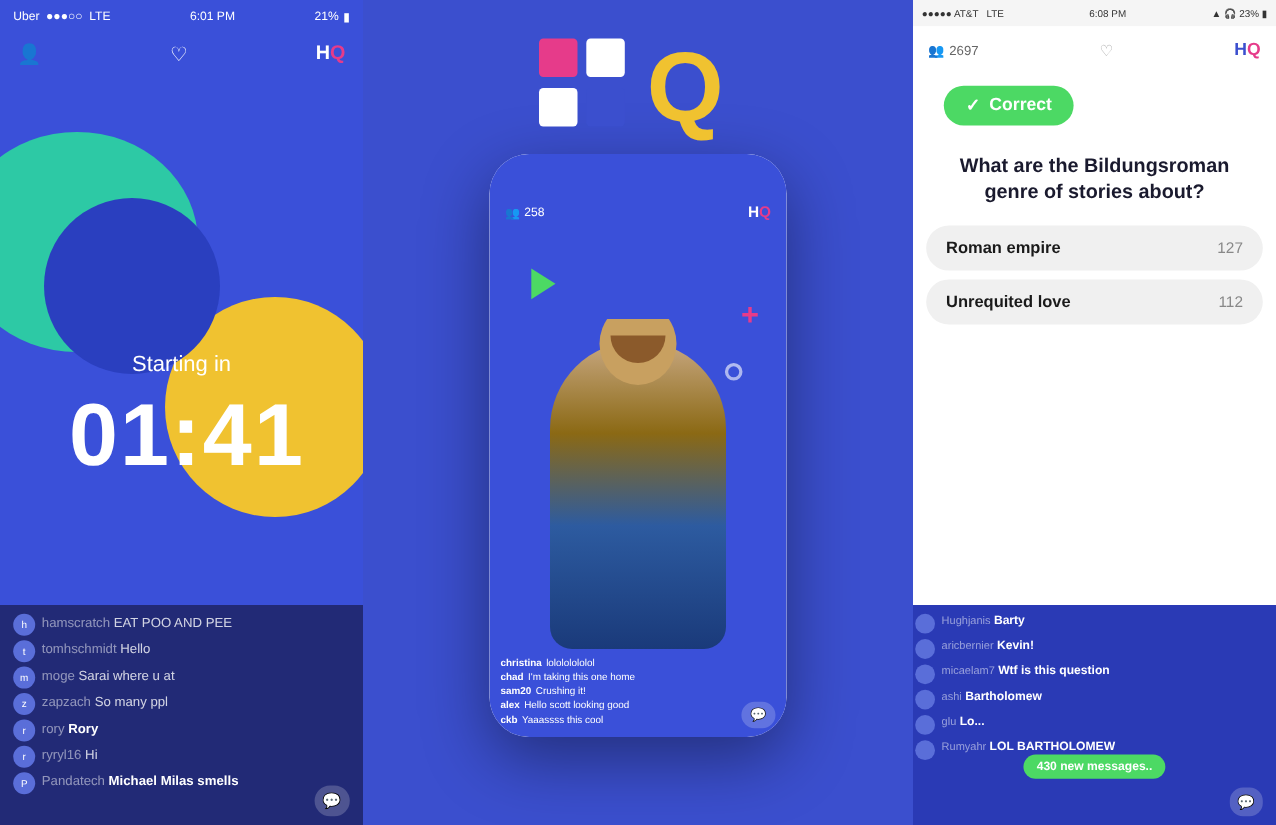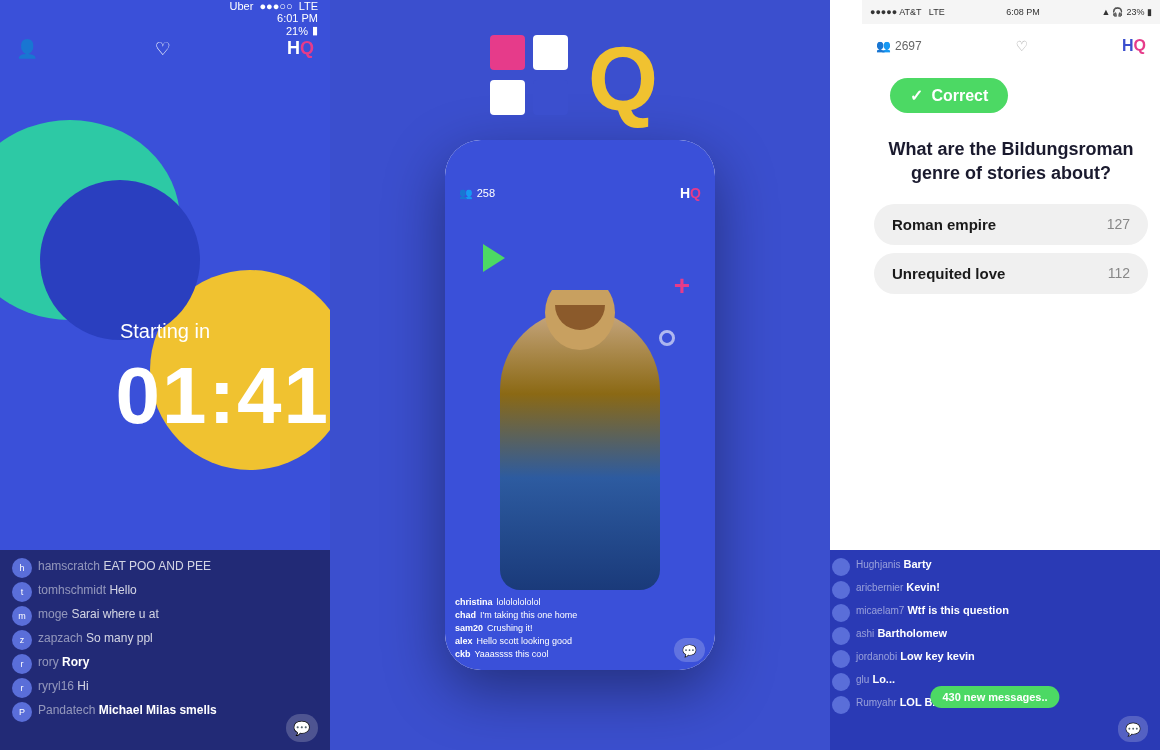--- a/index.html
+++ b/index.html
@@ -54,25 +54,24 @@
       border-radius: 50%;
     }
 
     .left-status-bar {
       position: absolute;
       top: 0;
       left: 0;
       right: 0;
       height: 30px;
       display: flex;
-      align-items: flex-end;
+      align-items: center;
       justify-content: space-between;
       padding: 0 12px;
       z-index: 10;
-      flex-direction: column;
     }
     .status-left-text {
       font-size: 11px;
       color: white;
       display: flex;
       gap: 6px;
       align-items: center;
     }
     .status-right-text {
       font-size: 11px;
@@ -108,21 +107,21 @@
       color: white;
       font-size: 20px;
       font-weight: 500;
       z-index: 10;
     }
     .countdown-text {
       position: absolute;
       top: 350px;
       left: 10px;
       right: 0;
-      text-align: right;
+      text-align: center;
       color: white;
       font-size: 80px;
       font-weight: 800;
       z-index: 10;
       letter-spacing: 2px;
     }
 
     
     .left-chat {
       position: absolute;
@@ -366,21 +365,20 @@
       bottom: 0;
     }
     
     .quiz-area {
       position: absolute;
       top: 0;
       left: 0;
       right: 0;
       height: 656px;
       background: white;
-      padding-left: 32px;
     }
     .right-status-bar {
       height: 24px;
       background: #f5f5f5;
       display: flex;
       align-items: center;
       justify-content: space-between;
       padding: 0 8px;
       font-size: 9px;
       color: #333;
@@ -750,24 +748,20 @@
       <div class="right-chat-msg">
         <div class="right-avatar"></div>
         <span><span class="right-chat-name">micaelam7</span> <span class="right-chat-text">Wtf is this question</span></span>
       </div>
       <div class="right-chat-msg">
         <div class="right-avatar"></div>
         <span><span class="right-chat-name">ashi</span> <span class="right-chat-text">Bartholomew</span></span>
       </div>
       <div class="right-chat-msg">
         <div class="right-avatar"></div>
-        <span><span class="right-chat-name">jordanobi</span> <span class="right-chat-text">Low key kevin</span></span>
-      </div>
-      <div class="right-chat-msg">
-        <div class="right-avatar"></div>
         <span><span class="right-chat-name">glu</span> <span class="right-chat-text">Lo...</span></span>
       </div>
       <div class="right-chat-msg">
         <div class="right-avatar"></div>
         <span><span class="right-chat-name">Rumyahr</span> <span class="right-chat-text">LOL BARTHOLOMEW</span></span>
       </div>
 
       <div class="new-messages-badge">430 new messages..</div>
 
       <div class="right-chat-icon">

